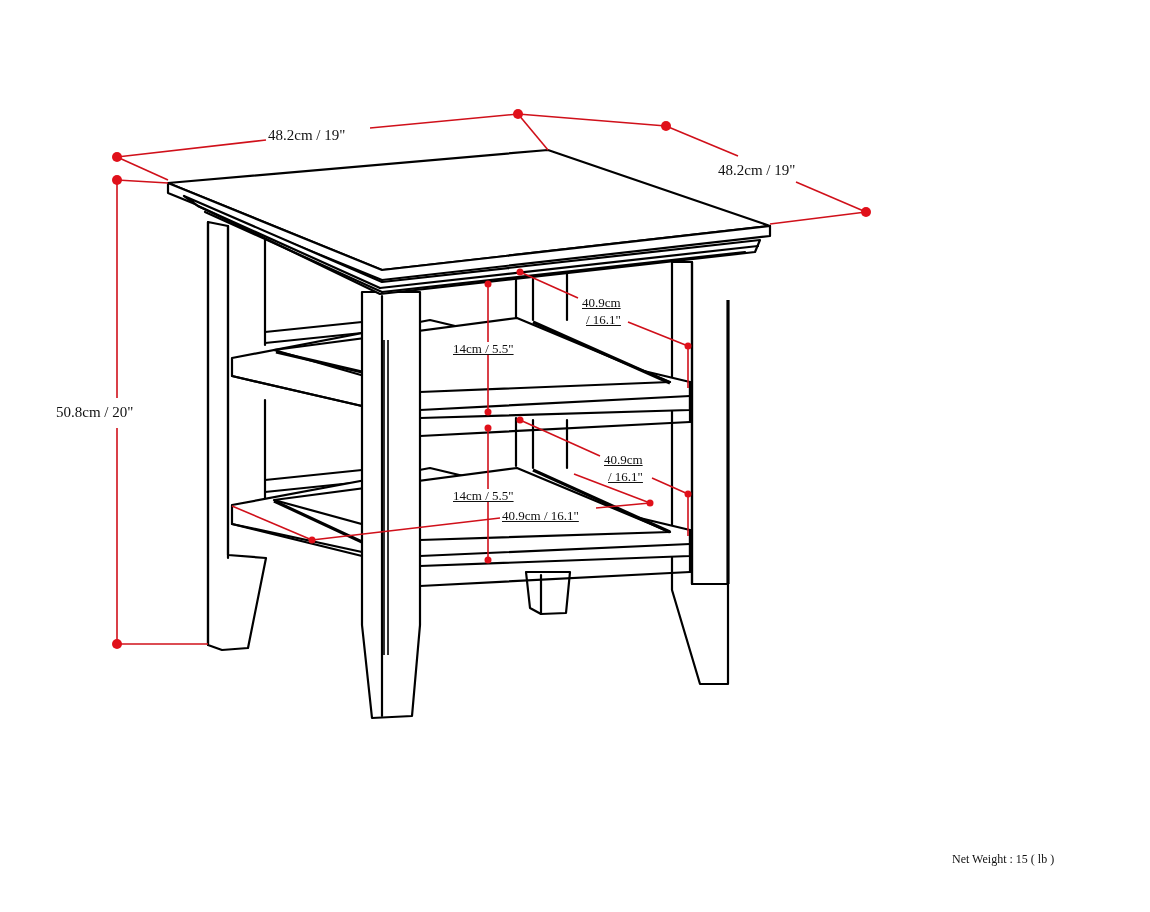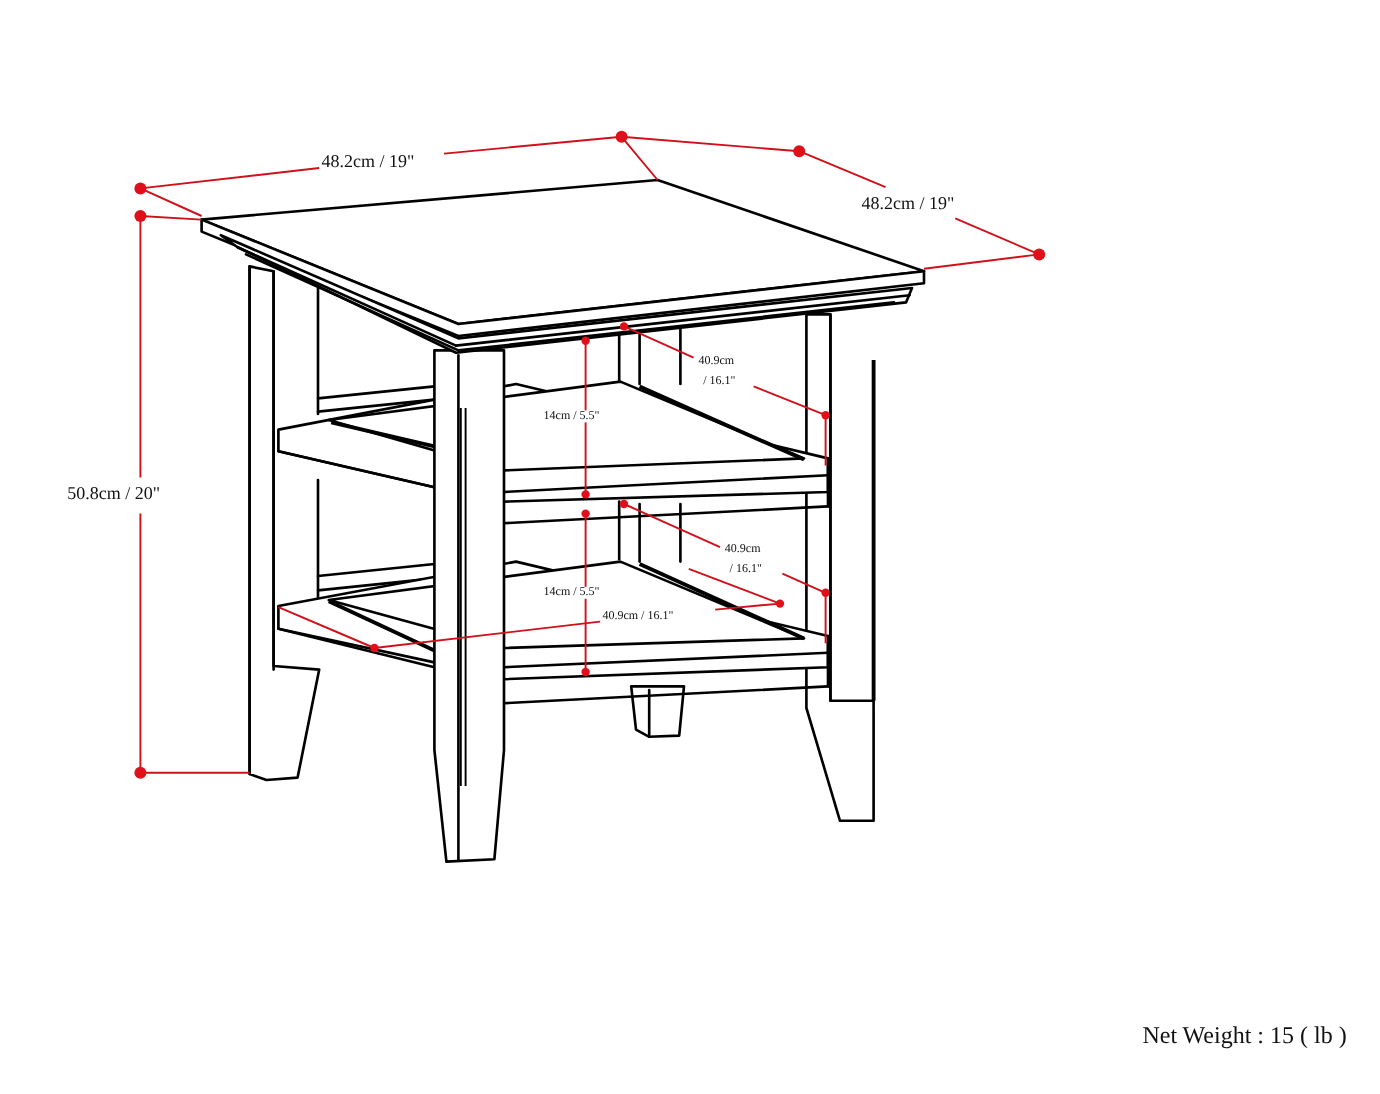--- a/index.html
+++ b/index.html
@@ -6,22 +6,22 @@
     .canvas { position: relative; width: 1150px; height: 912px; background: #ffffff; overflow: hidden; }
     svg.drawing { position: absolute; left: 0; top: 0; }
     .lbl {
       position: absolute;
       font-family: "Liberation Serif", "DejaVu Serif", serif;
       color: #111111;
       white-space: nowrap;
       line-height: 1;
     }
     .lbl.big { font-size: 15px; }
-    .lbl.small { font-size: 10px; }
-    .lbl.weight { font-size: 20px; }
+    .lbl.small { font-size: 13px; text-decoration: underline; }
+    .lbl.weight { font-size: 12px; }
     .ln { stroke: #000; stroke-width: 2.2; fill: none; stroke-linejoin: round; stroke-linecap: round; }
     .ln-thin { stroke: #000; stroke-width: 1.6; fill: none; }
     .ln-bold { stroke: #000; stroke-width: 3.2; fill: none; }
     .face { fill: #ffffff; stroke: #000; stroke-width: 2.2; stroke-linejoin: round; }
     .dim { stroke: #d0101a; stroke-width: 1.6; fill: none; }
     .dot { fill: #e0101a; }
   </style>
 </head>
 <body>
 

